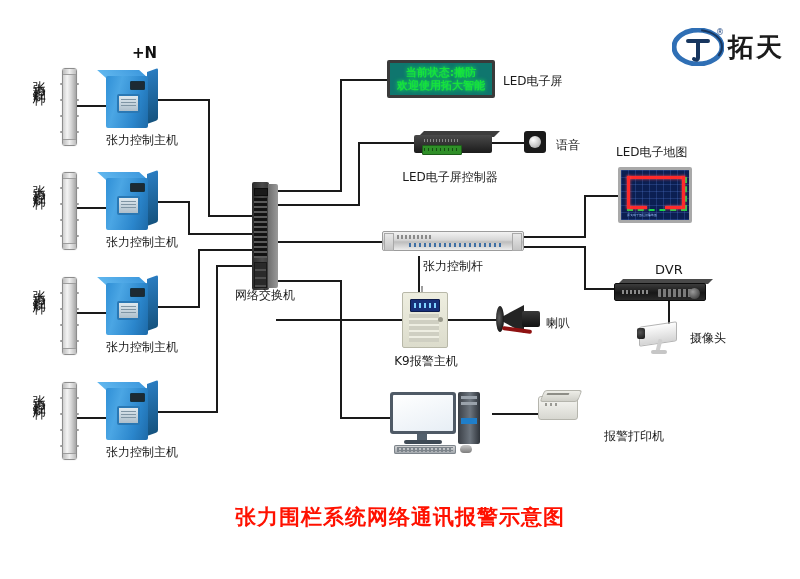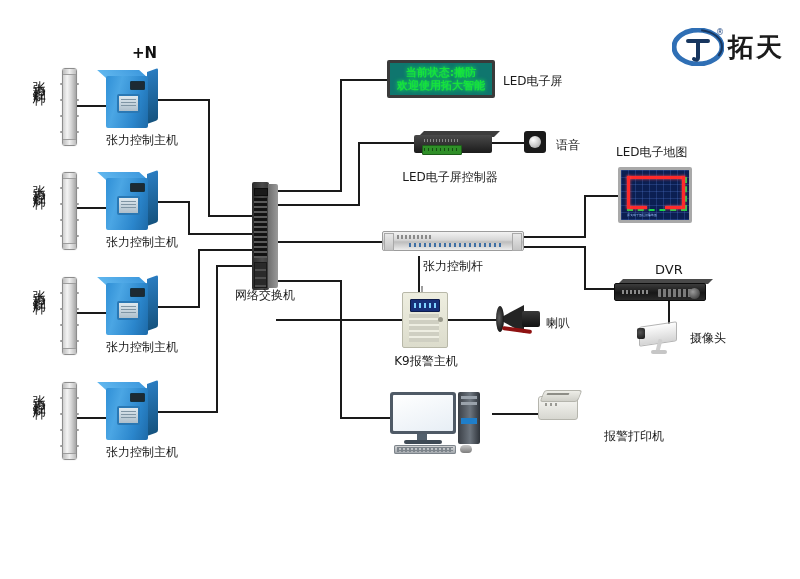--- a/index.html
+++ b/index.html
@@ -464,14 +464,15 @@
   </div>
 
   <div class="printer" style="left:538px;top:388px;">
     <div class="base"></div>
       <div class="top"></div>
       <div class="slot"></div>
       <div class="btns"></div>
   </div>
   <div class="lbl c" style="left:586px;top:428px;margin-left:48px;">报警打印机</div>
 
+  <div class="title">张力围栏系统网络通讯报警示意图</div>
 
 </div>
 
 </body></html>

